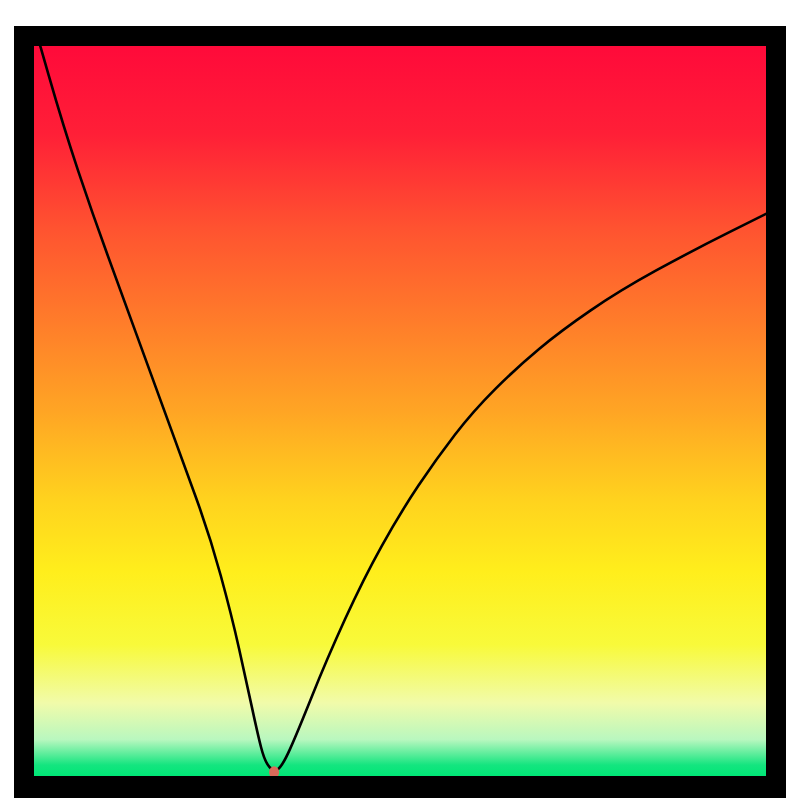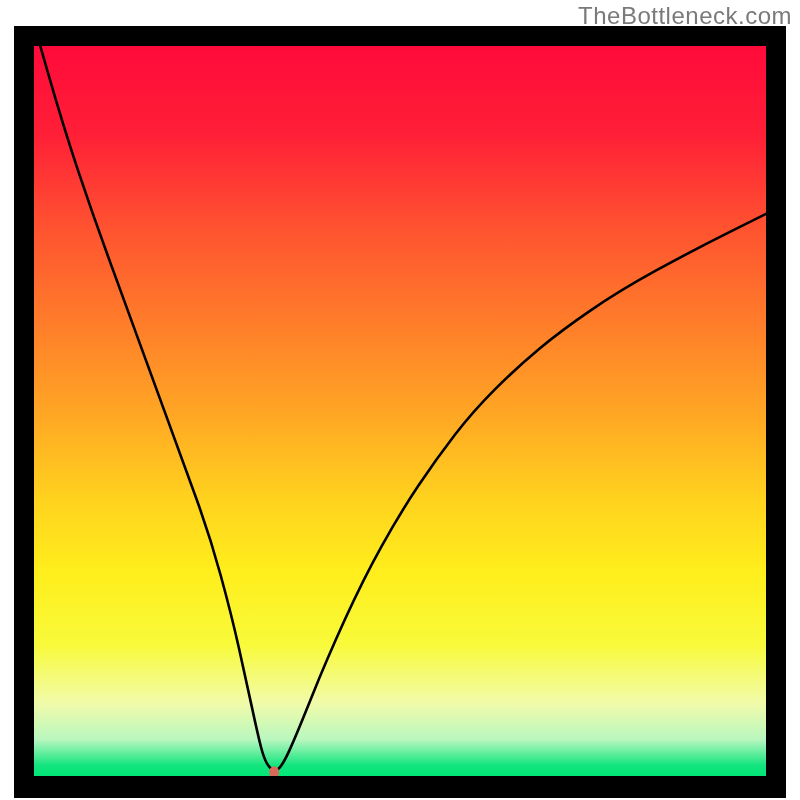--- a/index.html
+++ b/index.html
@@ -43,21 +43,20 @@
     overflow: hidden;
   }
   svg {
     display: block;
   }
 </style>
 </head>
 <body>
 
 <div class="container">
-  <div class="watermark">TheBottleneck.com</div>
   <div class="frame">
     <div class="plot">
       <svg id="plot-svg" width="732" height="730" viewBox="0 0 732 730" preserveAspectRatio="none">
         <defs>
           <linearGradient id="bg-grad" x1="0" y1="0" x2="0" y2="1">
               <stop offset="0%" stop-color="#ff0a3a"></stop>
               <stop offset="12%" stop-color="#ff1f37"></stop>
               <stop offset="25%" stop-color="#ff5330"></stop>
               <stop offset="38%" stop-color="#ff7d2a"></stop>
               <stop offset="50%" stop-color="#ffa524"></stop>

